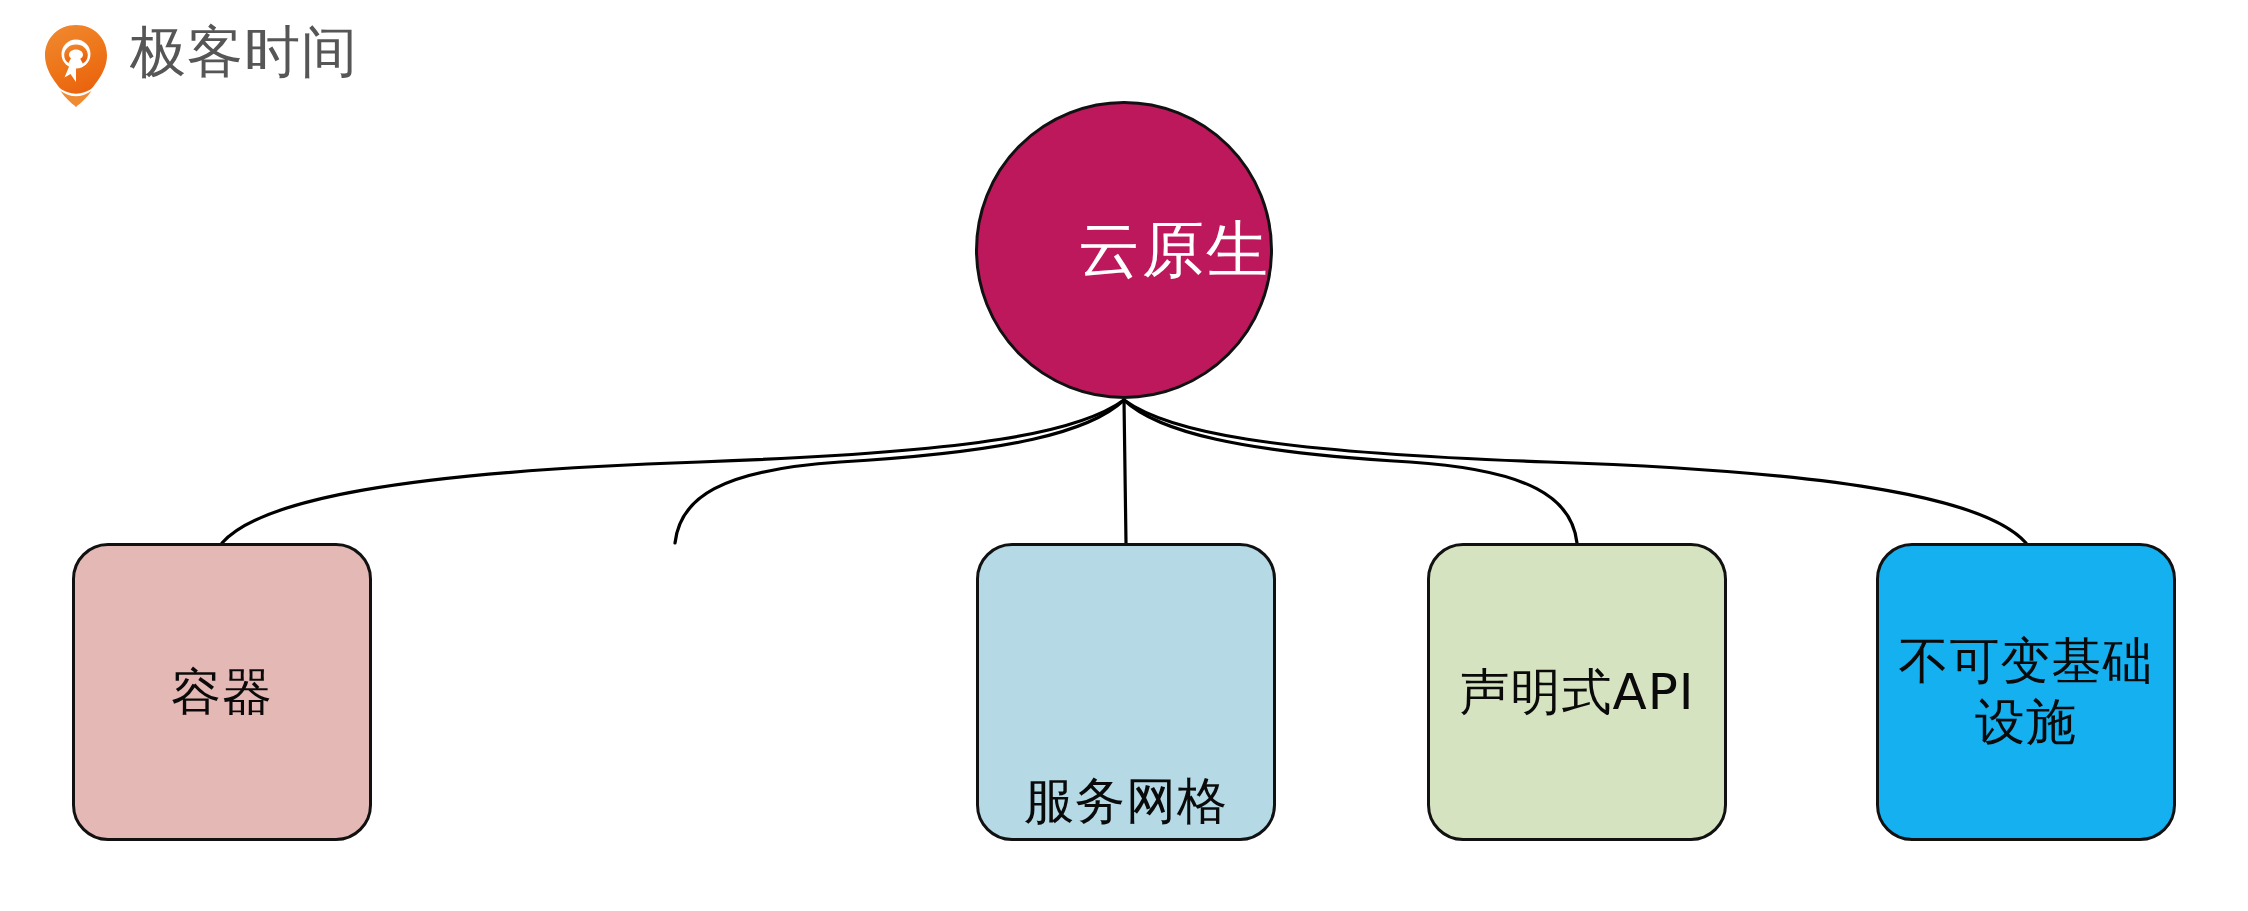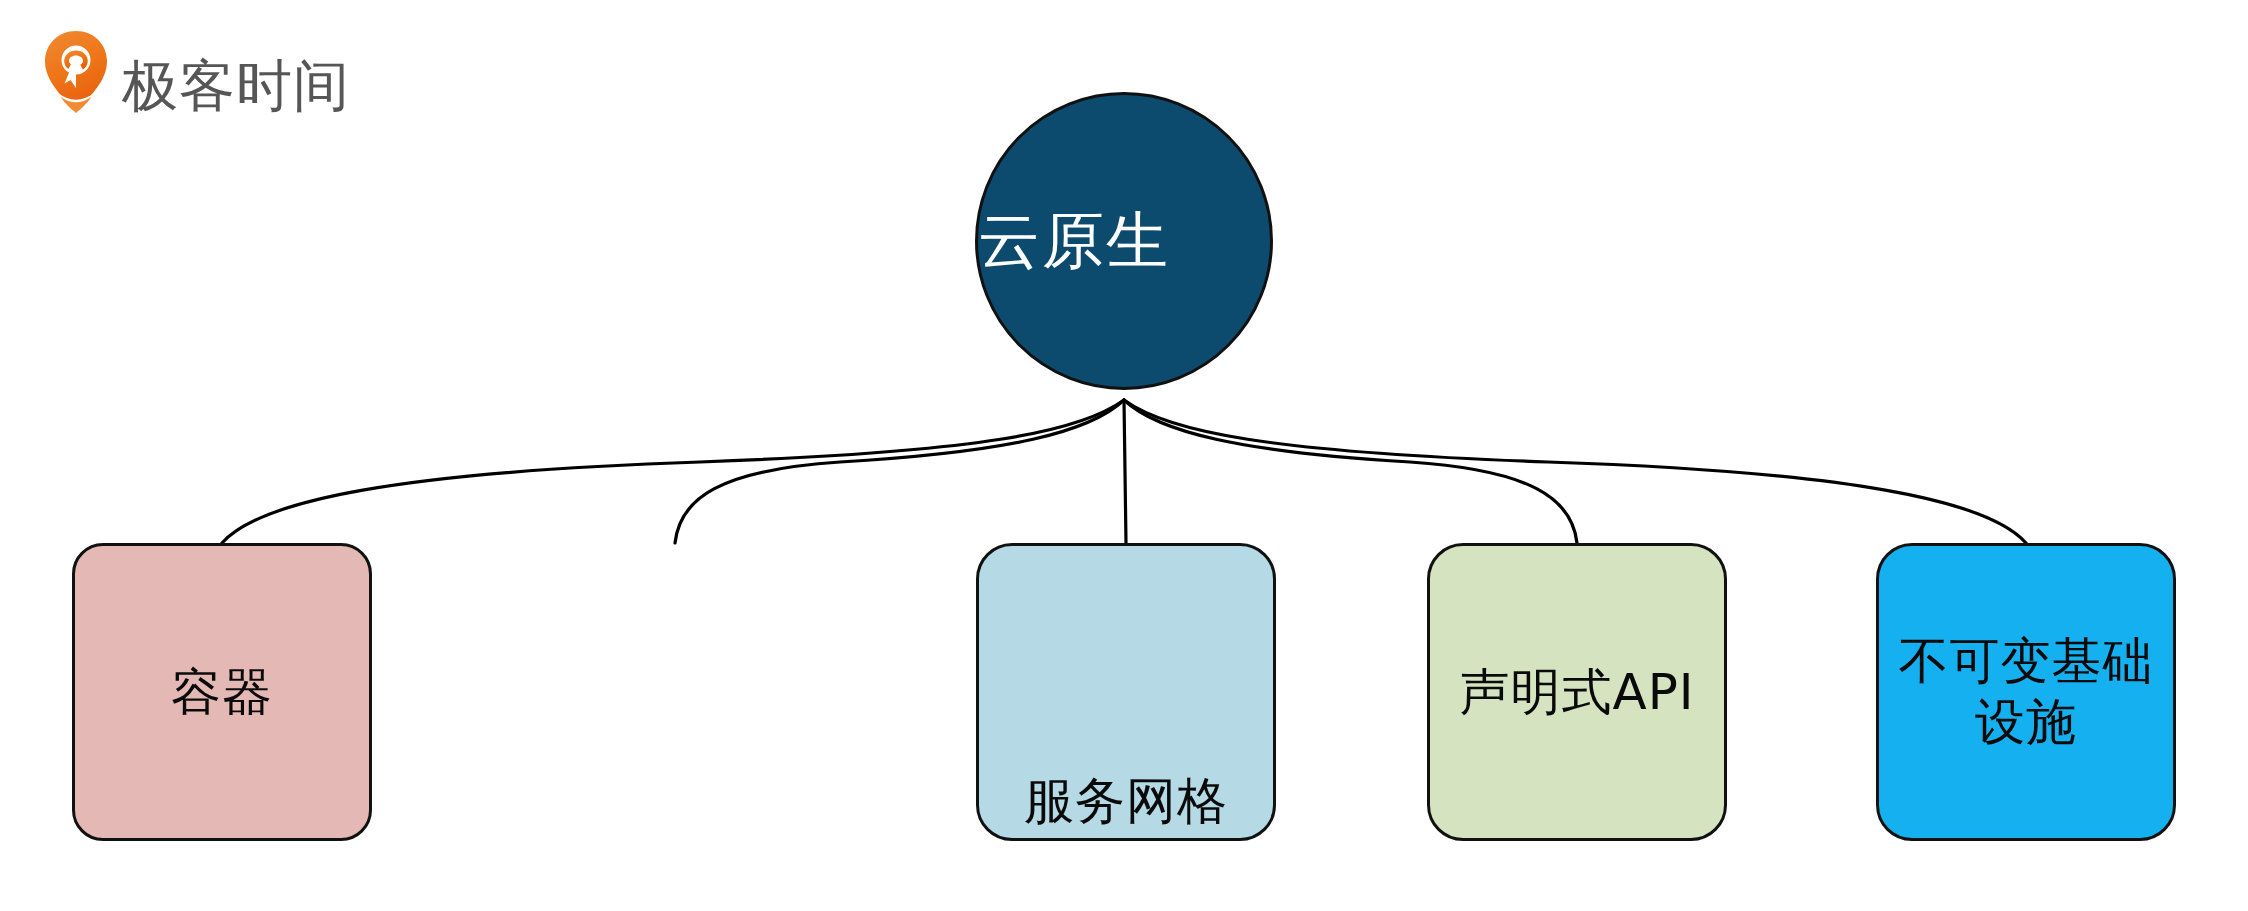--- a/index.html
+++ b/index.html
@@ -17,22 +17,22 @@
     background: #ffffff;
     overflow: hidden;
   }
 
   
   #brand {
     position: absolute;
     left: 44px;
     top: 24px;
     display: flex;
-    align-items: flex-end;
-    gap: 14px;
+    align-items: flex-start;
+    gap: 22px;
     height: 90px;
   }
   #brand-mark {
     width: 64px;
     height: 84px;
     display: block;
   }
   #brand-wordmark {
     font-size: 56px;
     line-height: 1;
@@ -56,30 +56,30 @@
     fill: none;
     stroke: #000000;
     stroke-width: 3.2;
     stroke-linecap: round;
   }
 
   
   #root-node {
     position: absolute;
     left: 975px;
-    top: 92px;
+    top: 101px;
     width: 298px;
     height: 298px;
     border-radius: 50%;
-    background: #0c4a6e;
+    background: #be185d;
     border: 3.2px solid #111111;
     box-sizing: border-box;
     display: flex;
     align-items: center;
-    justify-content: flex-start;
+    justify-content: flex-end;
   }
   #root-label {
     color: #ffffff;
     font-size: 62px;
     line-height: 1.12;
     letter-spacing: 2px;
     text-align: center;
     white-space: nowrap;
     font-family: "DejaVu Sans", "Liberation Sans", sans-serif;
   }
@@ -137,21 +137,21 @@
     <path d="M1124,400 C1090,432 1010,452 840,462 C720,470 680,498 675,543"></path>
     <path d="M1124,400 L1126,543"></path>
     <path d="M1124,400 C1158,432 1240,452 1410,462 C1530,470 1572,498 1577,543"></path>
     <path d="M1124,400 C1168,432 1268,452 1548,462 C1848,472 1988,500 2026,543"></path>
   </svg>
 
   <div id="root-node">
     <span id="root-label">云原生</span>
   </div>
 
-  <div class="leaf-node" style="left:72px; background:#E4B9B5;border-radius:31px;">
+  <div class="leaf-node" style="left:72px; background:#E4B9B5;">
     <span class="leaf-label">容器</span>
   </div>
 
 
   <div class="leaf-node" style="left:976px; background:#B5DAE6;align-items:flex-end;">
     <span class="leaf-label">服务网格</span>
   </div>
 
   <div class="leaf-node" style="left:1876px; background:#15B0F0;">
     <span class="leaf-label">不可变基础

